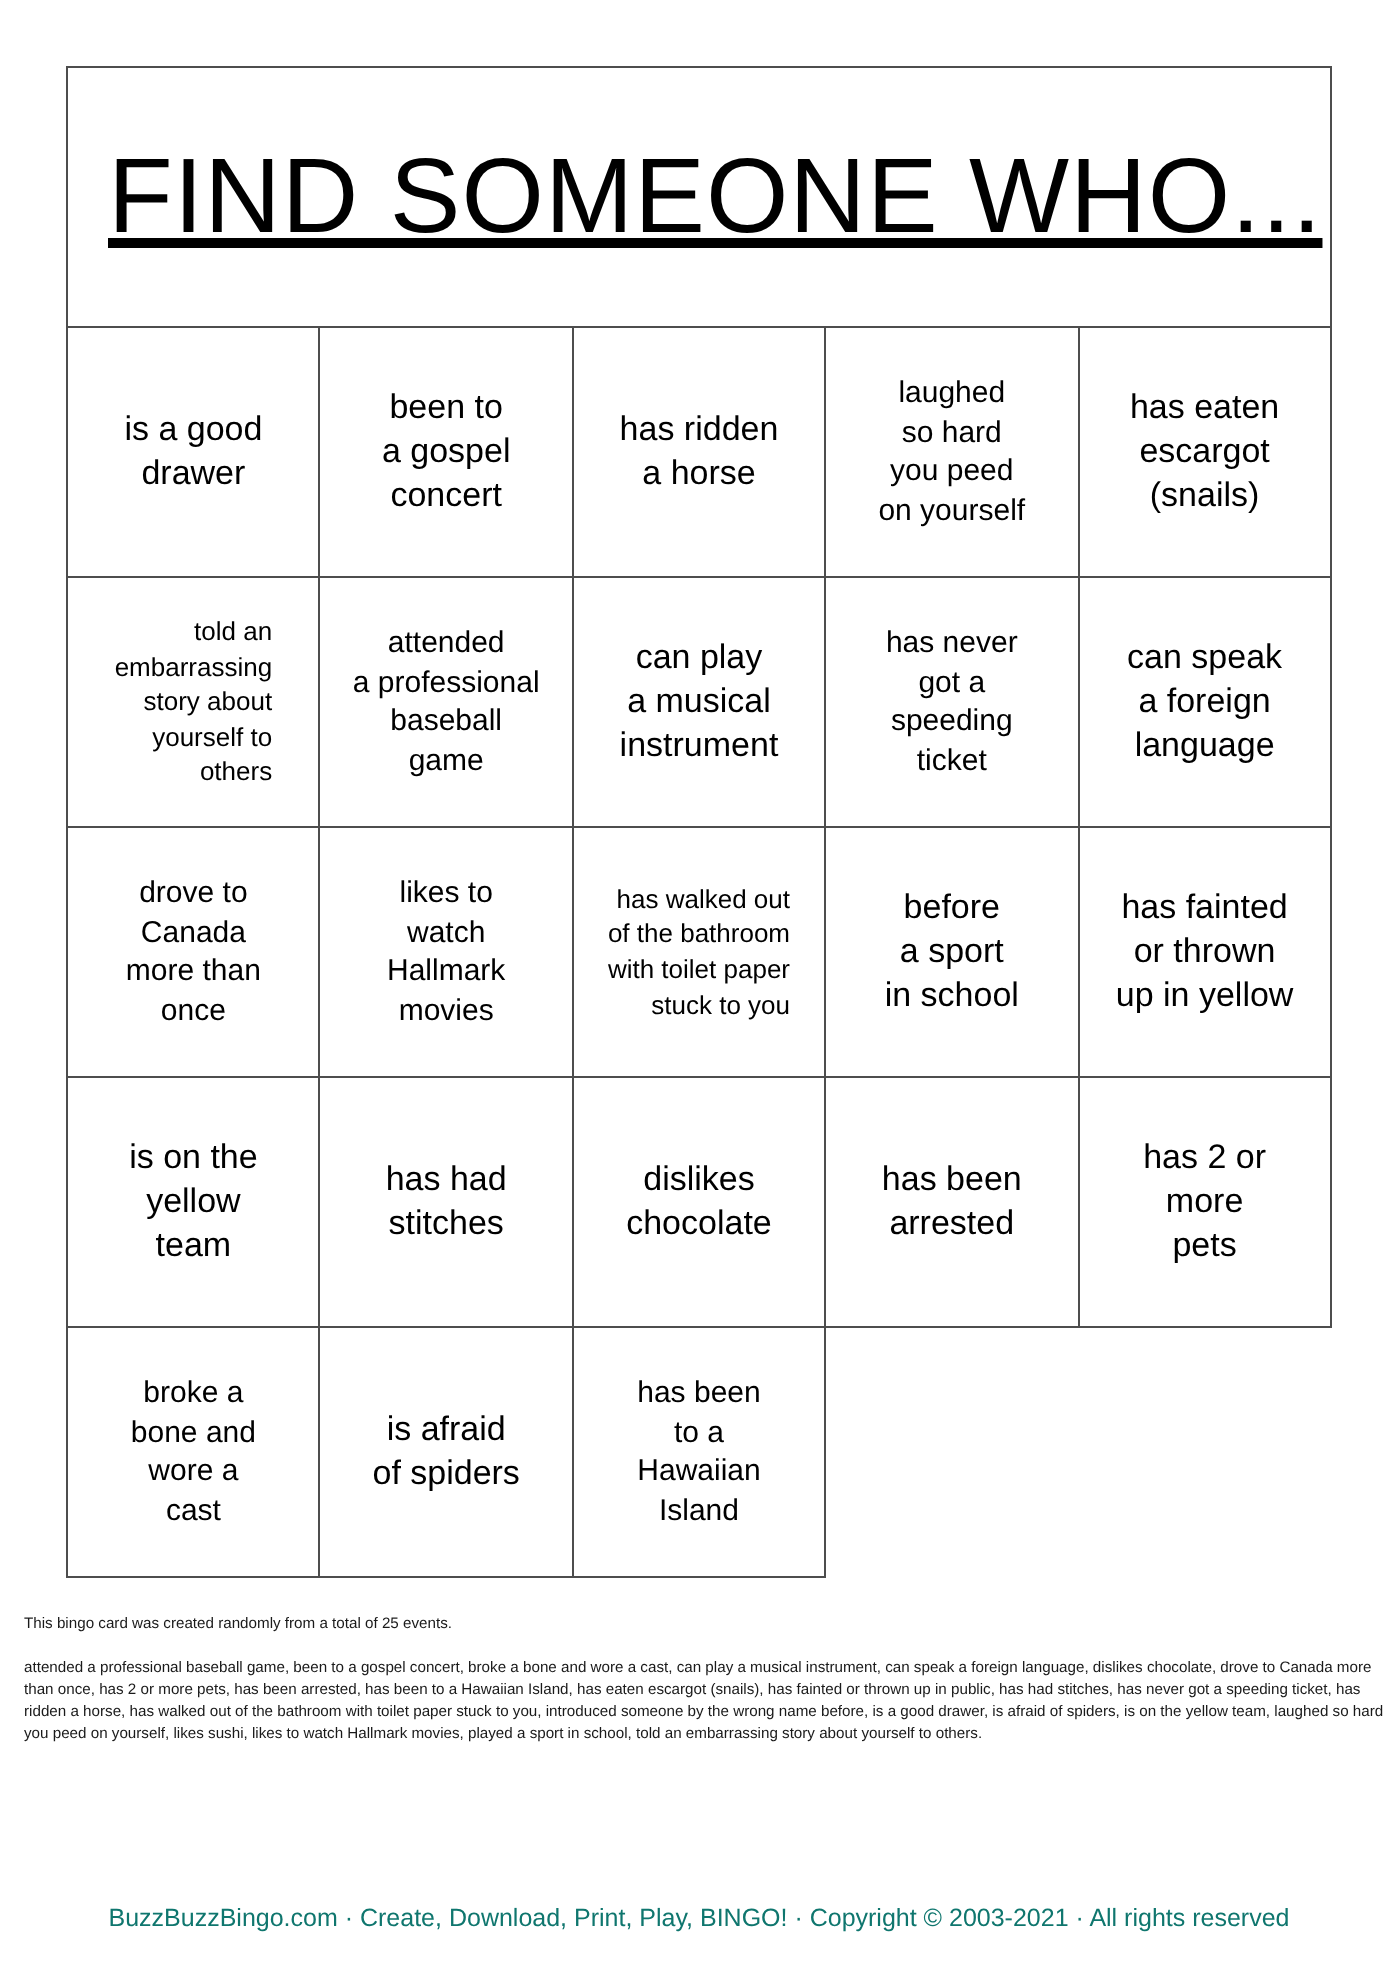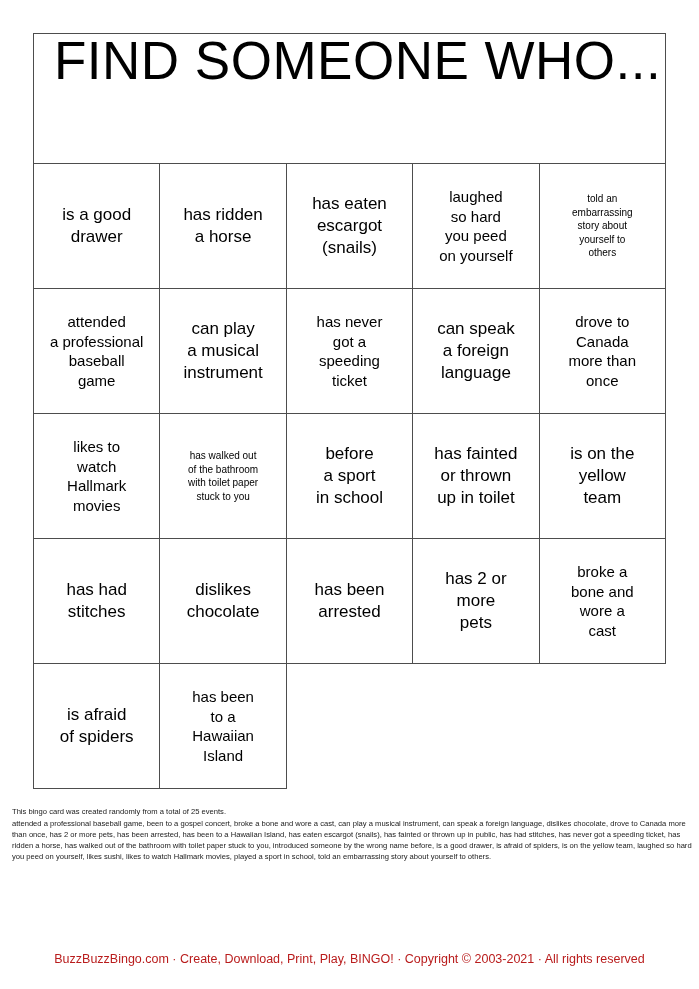--- a/index.html
+++ b/index.html
@@ -23,22 +23,23 @@
     width: 633px;
     box-sizing: border-box;
   }
 
   
   .title-box {
     border: 1px solid #4d4d4d;
     border-bottom: none;
     height: 130px;
     display: flex;
-    align-items: flex-start;
-    box-sizing: border-box;
+    align-items: center;
+    box-sizing: border-box;
+    text-decoration: underline;
   }
   .title-text {
     font-size: 53px;
     line-height: 1;
     letter-spacing: 0.5px;
     padding-left: 20px;
     white-space: nowrap;
     font-weight: 400;
   }
 
@@ -61,80 +62,85 @@
     box-sizing: border-box;
     padding: 4px 5px;
     overflow: hidden;
   }
   .cell-text {
     line-height: 1.28;
     white-space: pre-line;
   }
   .size-lg .cell-text { font-size: 17px; }
   .size-md .cell-text { font-size: 15px; line-height: 1.3; }
-  .size-sm .cell-text { font-size: 10px; line-height: 1.35; }
+  .size-sm .cell-text { font-size: 13px; line-height: 1.35; text-align: right; }
   .size-free .cell-text { font-size: 19px; }
 
   
   .footnote {
     position: absolute;
     left: 12px;
     top: 806px;
     width: 684px;
     font-size: 7.6px;
     line-height: 1.45;
     color: #1a1a1a;
     text-align: left;
   }
   .footnote p {
     margin: 0;
   }
   .footnote .events-line {
-    margin-top: 1px;
+    margin-top: 11px;
   }
 
   
   .footer {
     position: absolute;
     left: 0;
     top: 952px;
     width: 699px;
     text-align: center;
     font-size: 12.5px;
-    color: #b91c1c;
+    color: #0f766e;
   }
 </style>
 </head>
 <body>
 
 <div class="card">
 
   <div class="title-box">
     <div class="title-text">FIND SOMEONE WHO...</div>
   </div>
 
   <div class="grid">
       <div class="cell size-lg">
         <span class="cell-text">is a good
 drawer</span>
       </div>
       <div class="cell size-lg">
+        <span class="cell-text">been to
+a gospel
+concert</span>
+      </div>
+      <div class="cell size-lg">
         <span class="cell-text">has ridden
 a horse</span>
-      </div>
-      <div class="cell size-lg">
-        <span class="cell-text">has eaten
-escargot
-(snails)</span>
       </div>
       <div class="cell size-md">
         <span class="cell-text">laughed
 so hard
 you peed
 on yourself</span>
+      </div>
+      <div class="cell size-lg">
+        <span class="cell-text">has eaten
+escargot
+(snails)</span>
       </div>
       <div class="cell size-sm">
         <span class="cell-text">told an
 embarrassing
 story about
 yourself to
 others</span>
       </div>
       <div class="cell size-md">
         <span class="cell-text">attended
@@ -177,21 +183,21 @@
 stuck to you</span>
       </div>
       <div class="cell size-lg">
         <span class="cell-text">before
 a sport
 in school</span>
       </div>
       <div class="cell size-lg">
         <span class="cell-text">has fainted
 or thrown
-up in toilet</span>
+up in yellow</span>
       </div>
       <div class="cell size-lg">
         <span class="cell-text">is on the
 yellow
 team</span>
       </div>
       <div class="cell size-lg">
         <span class="cell-text">has had
 stitches</span>
       </div>

